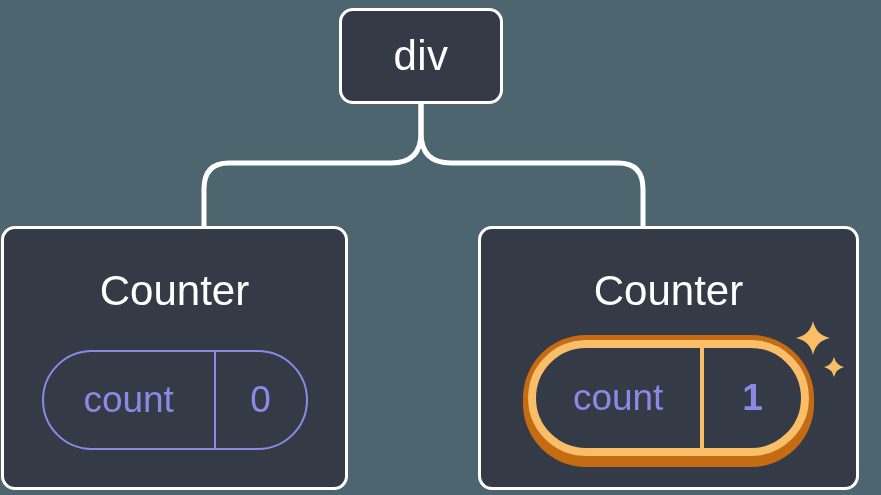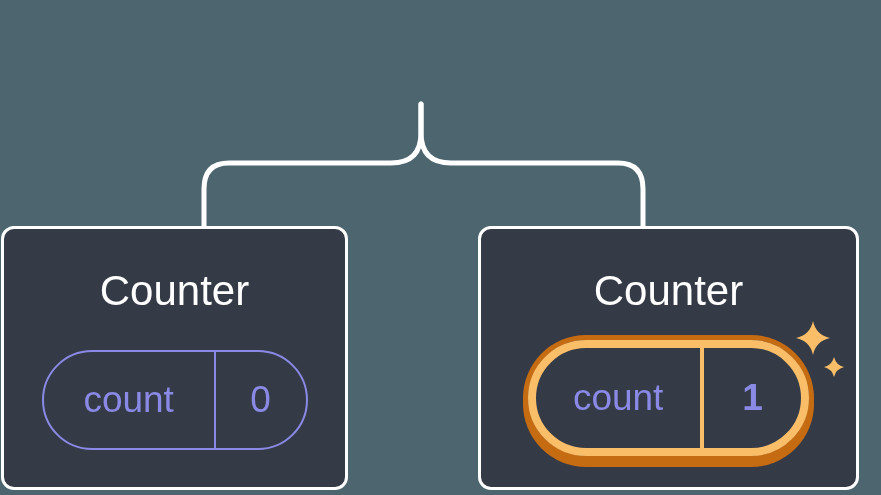--- a/index.html
+++ b/index.html
@@ -22,21 +22,21 @@
     border-radius:14px;
     color:var(--node-text,#FFFFFF);
   }
   .root-node{
     left:339px;top:8px;width:164px;height:96px;
     display:flex;align-items:center;justify-content:center;
     font-size:42px;font-weight:400;letter-spacing:0.5px;
   }
   .child-node{
     top:226px;height:264px;
-    display:flex;flex-direction:column;align-items:center;border-radius:13px;
+    display:flex;flex-direction:column;align-items:center;
   }
   .child-node.left{left:1px;width:347px;}
   .child-node.right{left:478px;width:381px;}
 
   .node-title{
     margin-top:36px;line-height:52px;font-size:42px;font-weight:500;
     color:var(--node-text,#FFFFFF);
   }
 
   .state-pill{
@@ -69,20 +69,23 @@
 </head>
 <body>
 
 <div class="stage">
 
   <svg class="connectors" width="881" height="495" viewBox="0 0 881 495" aria-hidden="true">
     <path d="M 421 104 L 421 133 Q 421 163 391 163 L 229 163 Q 204 163 204 189 L 204 228"></path>
     <path d="M 421 104 L 421 133 Q 421 163 451 163 L 618 163 Q 643 163 643 189 L 643 228"></path>
   </svg>
 
+  <div class="node root-node">
+    <span>div</span>
+  </div>
 
   <div class="node child-node left">
     <div class="node-title">Counter</div>
     <div class="state-pill">
       <div class="pill-cell pill-key">count</div>
       <div class="pill-cell pill-value">0</div>
     </div>
   </div>
 
   <div class="node child-node right">

